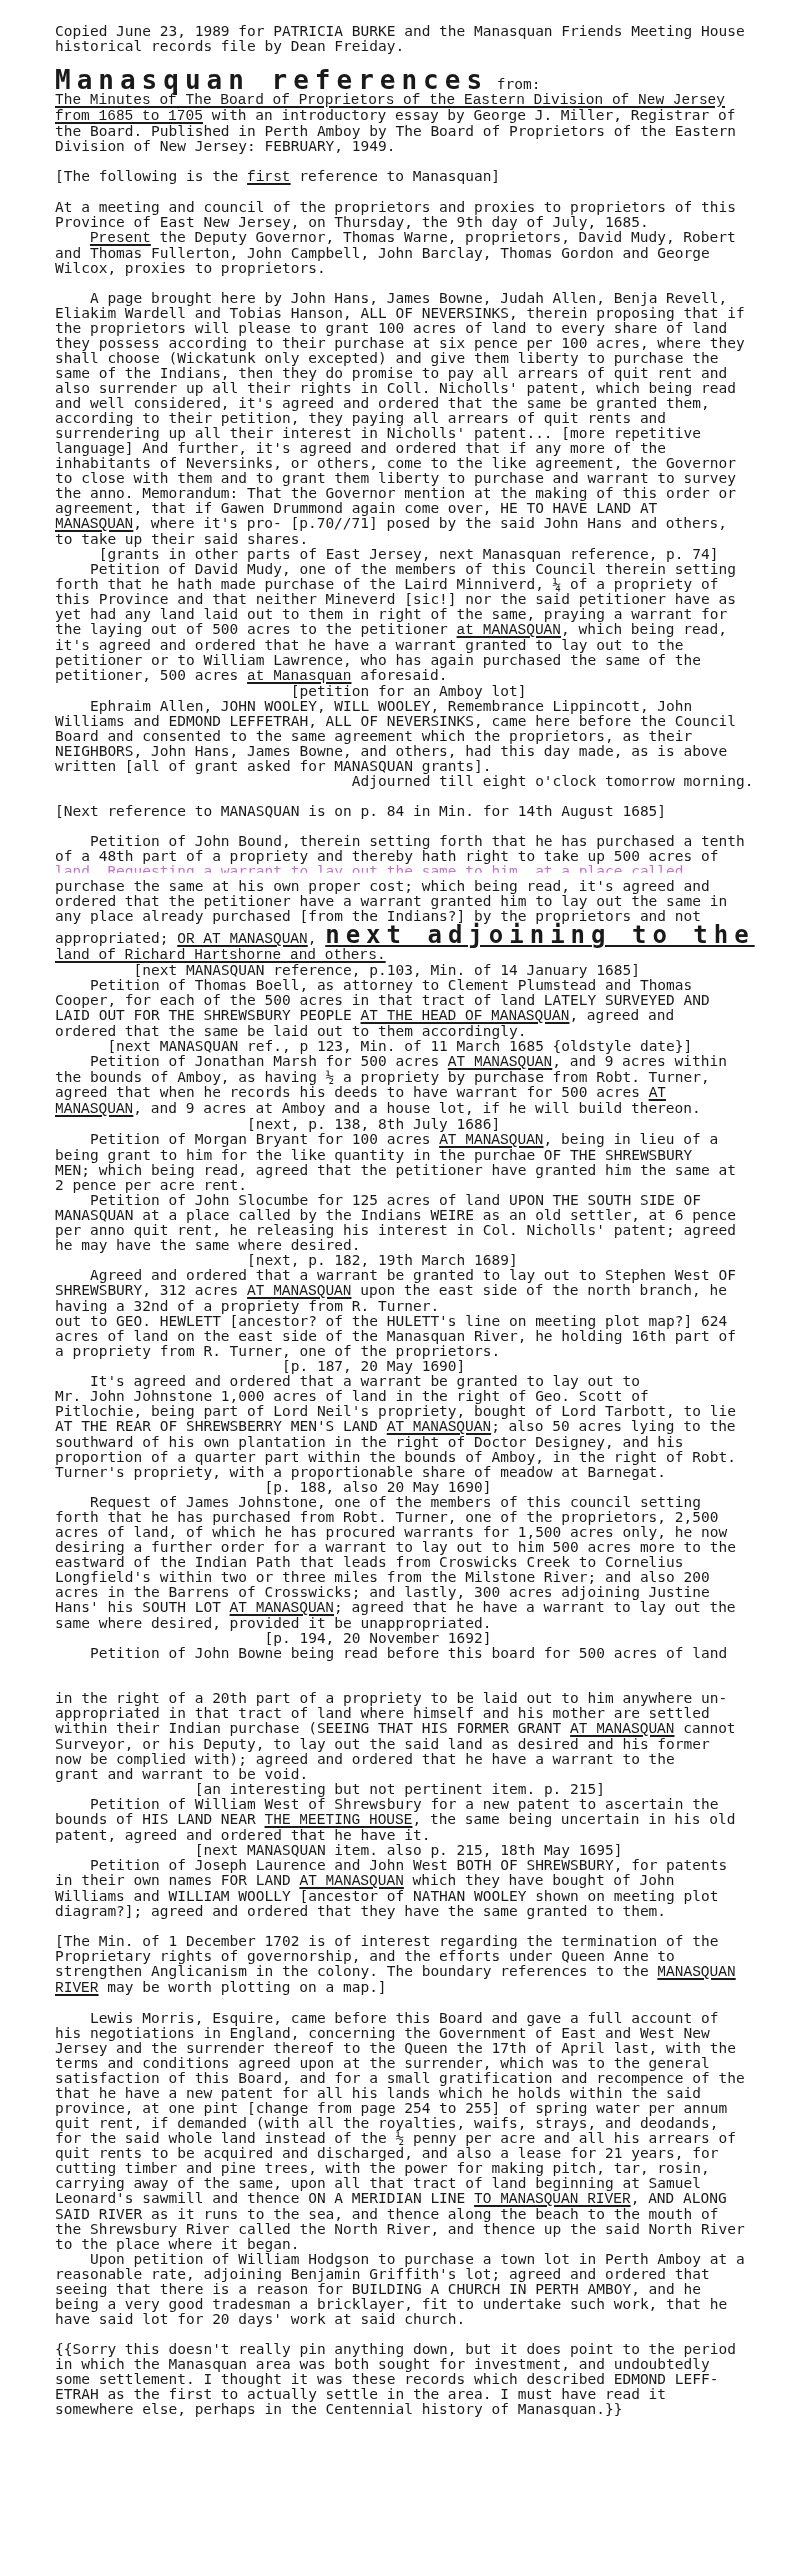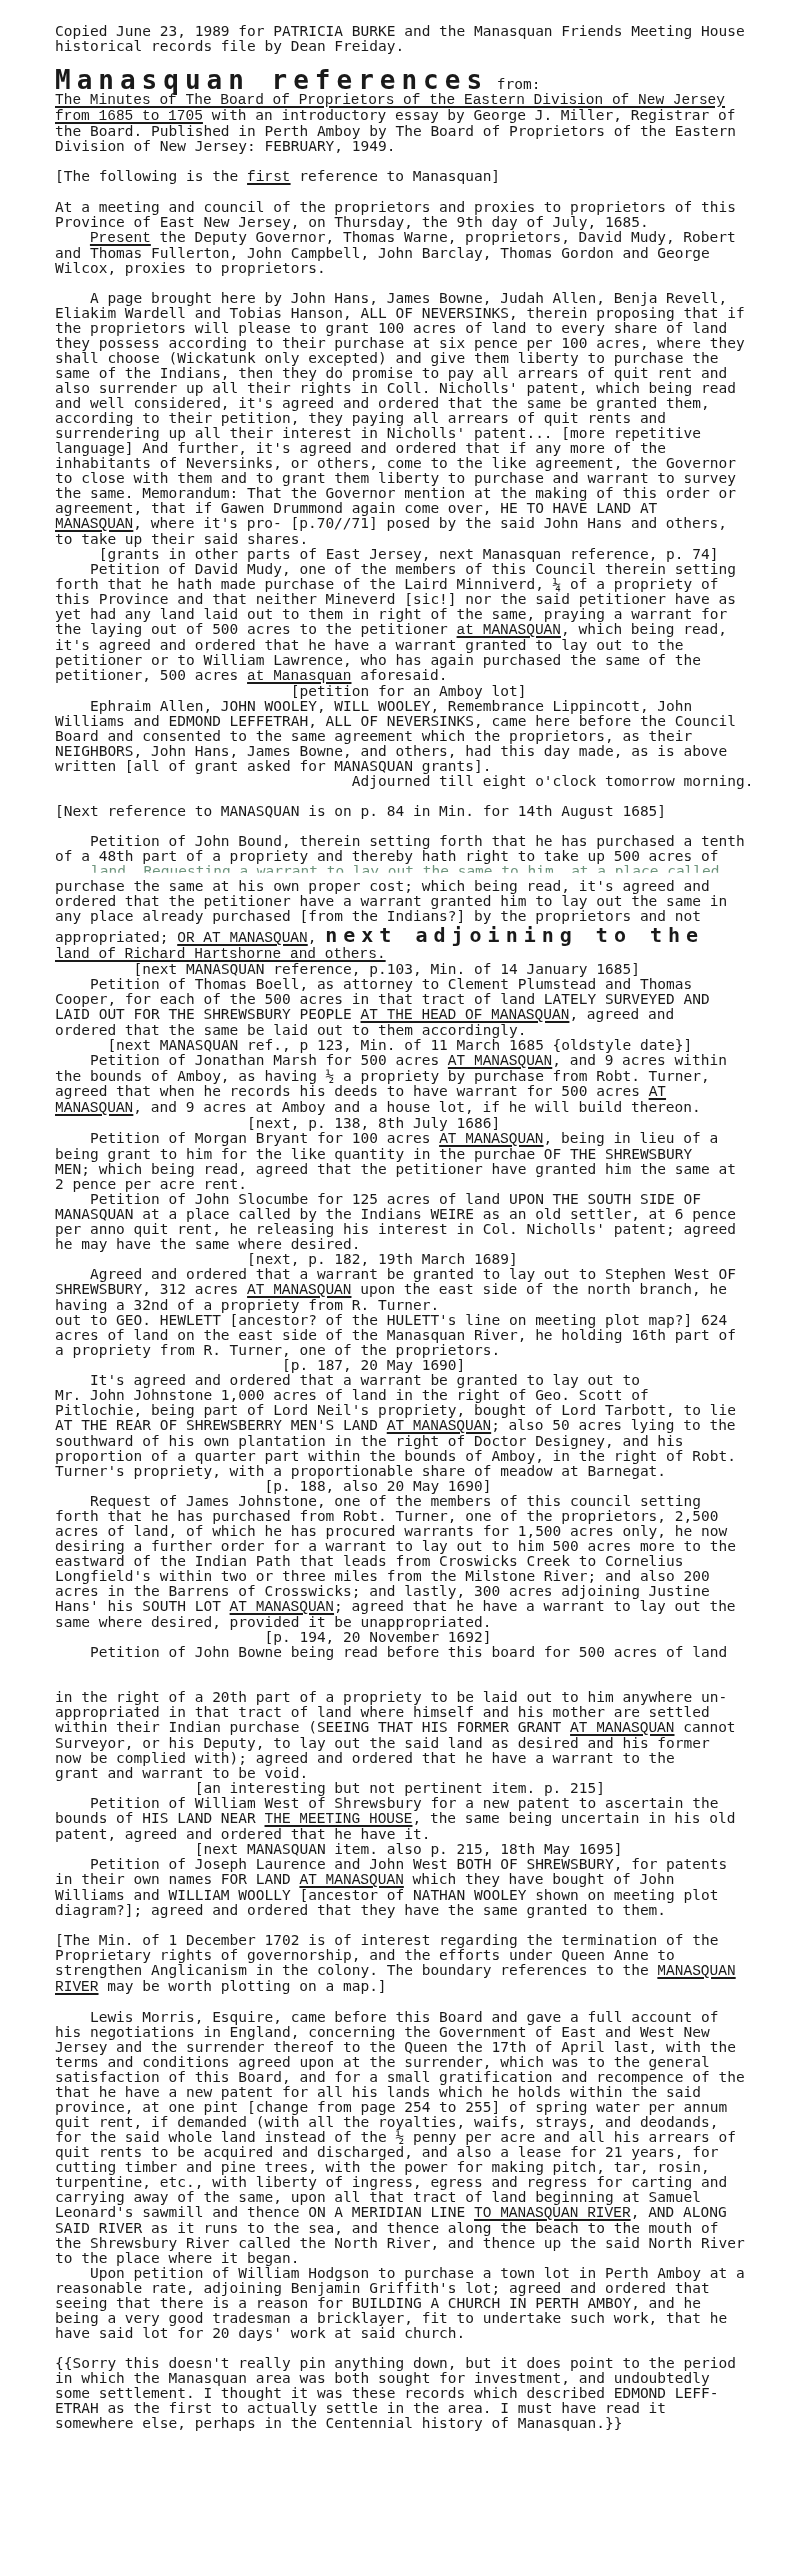--- a/index.html
+++ b/index.html
@@ -39,34 +39,34 @@
   }
   
   .hlg {
     font-size: 26px;
     line-height: 22px;
     font-weight: bold;
     letter-spacing: 6px;
   }
   
   .bu {
-    font-size: 20px;
+    font-size: 24px;
     line-height: 22px;
     font-weight: bold;
     letter-spacing: 6px;
+    text-decoration: underline;
     text-decoration-thickness: 2px;
     text-underline-offset: 2px;
   }
   
   .cut {
     display: inline-block;
     opacity: 0.62;
     clip-path: inset(0 0 42% 0);
-    color: #14532d;
-    margin-left: 36px;
+    color: #a21caf;
   }
 </style>
 </head>
 <body>
 
 <div id="page">
   <div id="doc">
       <div class="ln">Copied June 23, 1989 for PATRICIA BURKE and the Manasquan Friends Meeting House</div>
       <div class="ln">historical records file by Dean Freiday.</div>
       <div class="ln">&nbsp;</div>
@@ -90,21 +90,21 @@
       <div class="ln">they possess according to their purchase at six pence per 100 acres, where they</div>
       <div class="ln">shall choose (Wickatunk only excepted) and give them liberty to purchase the</div>
       <div class="ln">same of the Indians, then they do promise to pay all arrears of quit rent and</div>
       <div class="ln">also surrender up all their rights in Coll. Nicholls' patent, which being read</div>
       <div class="ln">and well considered, it's agreed and ordered that the same be granted them,</div>
       <div class="ln">according to their petition, they paying all arrears of quit rents and</div>
       <div class="ln">surrendering up all their interest in Nicholls' patent... [more repetitive</div>
       <div class="ln">language] And further, it's agreed and ordered that if any more of the</div>
       <div class="ln">inhabitants of Neversinks, or others, come to the like agreement, the Governor</div>
       <div class="ln">to close with them and to grant them liberty to purchase and warrant to survey</div>
-      <div class="ln">the same. Memorandum: That the Governor mention at the making of this order or</div>
+      <div class="ln">the anno. Memorandum: That the Governor mention at the making of this order or</div>
       <div class="ln">agreement, that if Gawen Drummond again come over, HE TO HAVE LAND AT</div>
       <div class="ln"><span class="u">MANASQUAN</span>, where it's pro- [p.70//71] posed by the said John Hans and others,</div>
       <div class="ln">to take up their said shares.</div>
       <div class="ln">     [grants in other parts of East Jersey, next Manasquan reference, p. 74]</div>
       <div class="ln">    Petition of David Mudy, one of the members of this Council therein setting</div>
       <div class="ln">forth that he hath made purchase of the Laird Minniverd, ¼ of a propriety of</div>
       <div class="ln">this Province and that neither Mineverd [sic!] nor the said petitioner have as</div>
       <div class="ln">yet had any land laid out to them in right of the same, praying a warrant for</div>
       <div class="ln">the laying out of 500 acres to the petitioner <span class="u">at MANASQUAN</span>, which being read,</div>
       <div class="ln">it's agreed and ordered that he have a warrant granted to lay out to the</div>
@@ -201,21 +201,20 @@
       <div class="ln">his negotiations in England, concerning the Government of East and West New</div>
       <div class="ln">Jersey and the surrender thereof to the Queen the 17th of April last, with the</div>
       <div class="ln">terms and conditions agreed upon at the surrender, which was to the general</div>
       <div class="ln">satisfaction of this Board, and for a small gratification and recompence of the</div>
       <div class="ln">that he have a new patent for all his lands which he holds within the said</div>
       <div class="ln">province, at one pint [change from page 254 to 255] of spring water per annum</div>
       <div class="ln">quit rent, if demanded (with all the royalties, waifs, strays, and deodands,</div>
       <div class="ln">for the said whole land instead of the ½ penny per acre and all his arrears of</div>
       <div class="ln">quit rents to be acquired and discharged, and also a lease for 21 years, for</div>
       <div class="ln">cutting timber and pine trees, with the power for making pitch, tar, rosin,</div>
-      <div class="ln">turpentine, etc., with liberty of ingress, egress and regress for carting and</div>
       <div class="ln">carrying away of the same, upon all that tract of land beginning at Samuel</div>
       <div class="ln">Leonard's sawmill and thence ON A MERIDIAN LINE <span class="u">TO MANASQUAN RIVER</span>, AND ALONG</div>
       <div class="ln">SAID RIVER as it runs to the sea, and thence along the beach to the mouth of</div>
       <div class="ln">the Shrewsbury River called the North River, and thence up the said North River</div>
       <div class="ln">to the place where it began.</div>
       <div class="ln">    Upon petition of William Hodgson to purchase a town lot in Perth Amboy at a</div>
       <div class="ln">reasonable rate, adjoining Benjamin Griffith's lot; agreed and ordered that</div>
       <div class="ln">seeing that there is a reason for BUILDING A CHURCH IN PERTH AMBOY, and he</div>
       <div class="ln">being a very good tradesman a bricklayer, fit to undertake such work, that he</div>
       <div class="ln">have said lot for 20 days' work at said church.</div>

